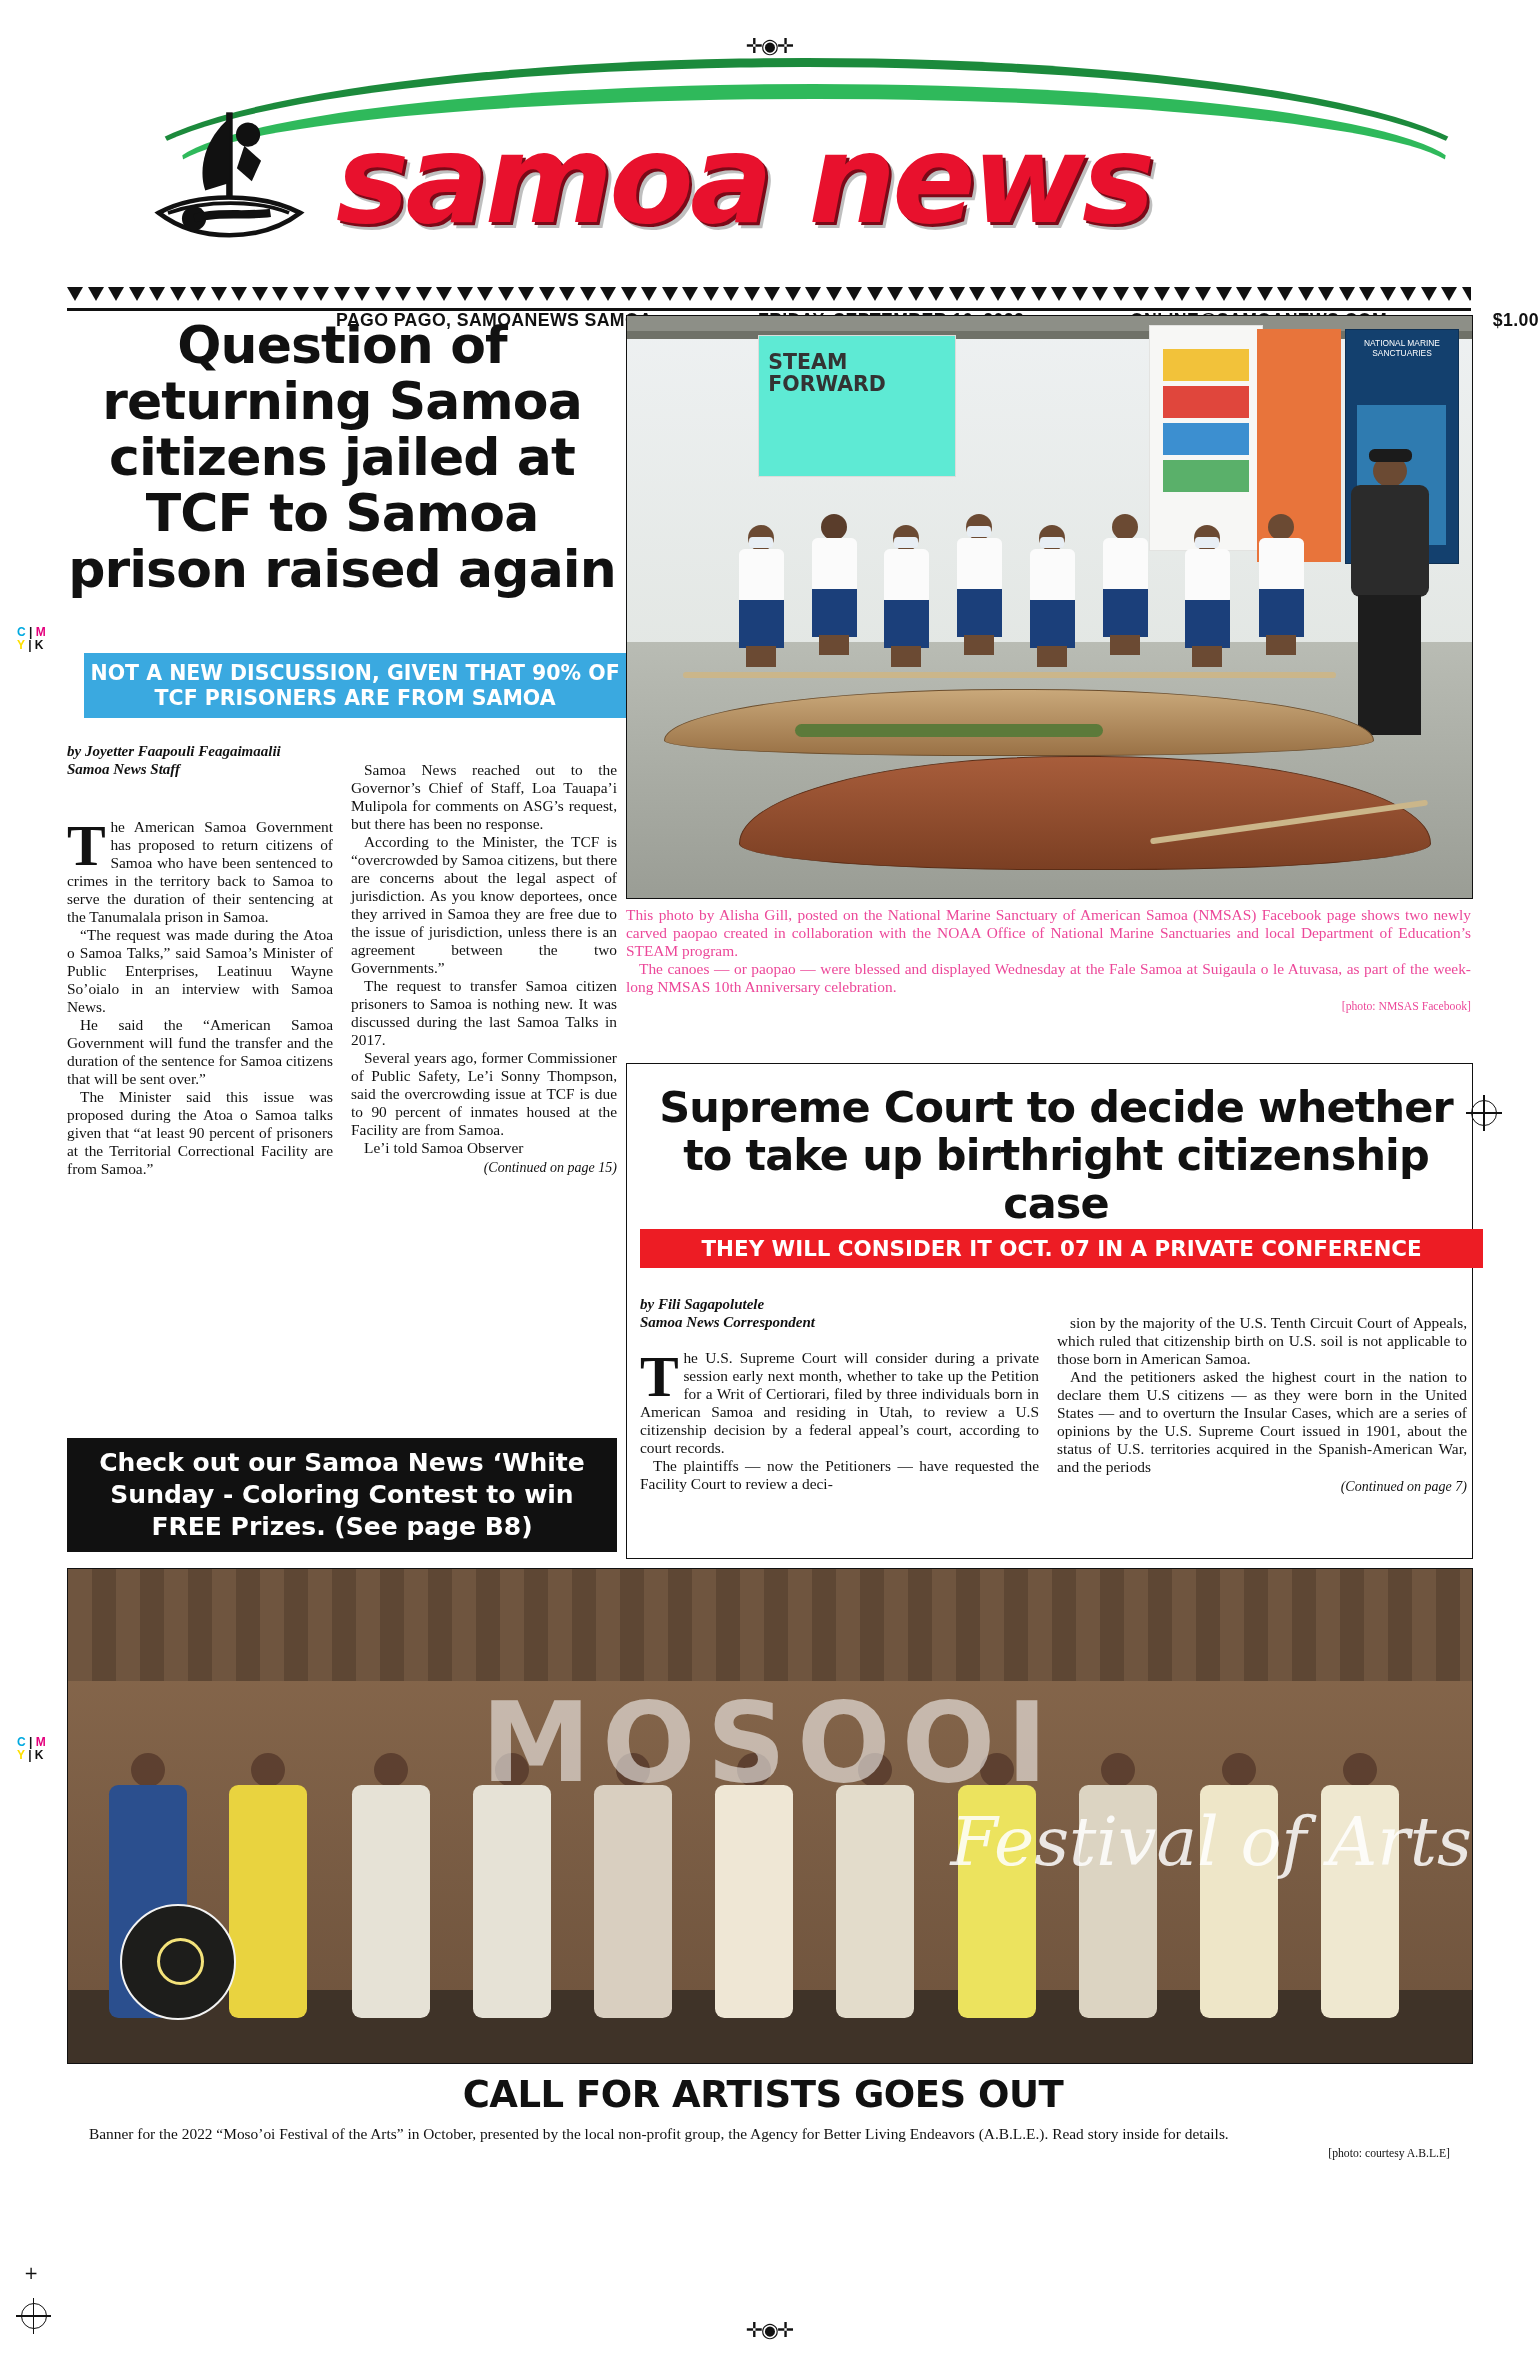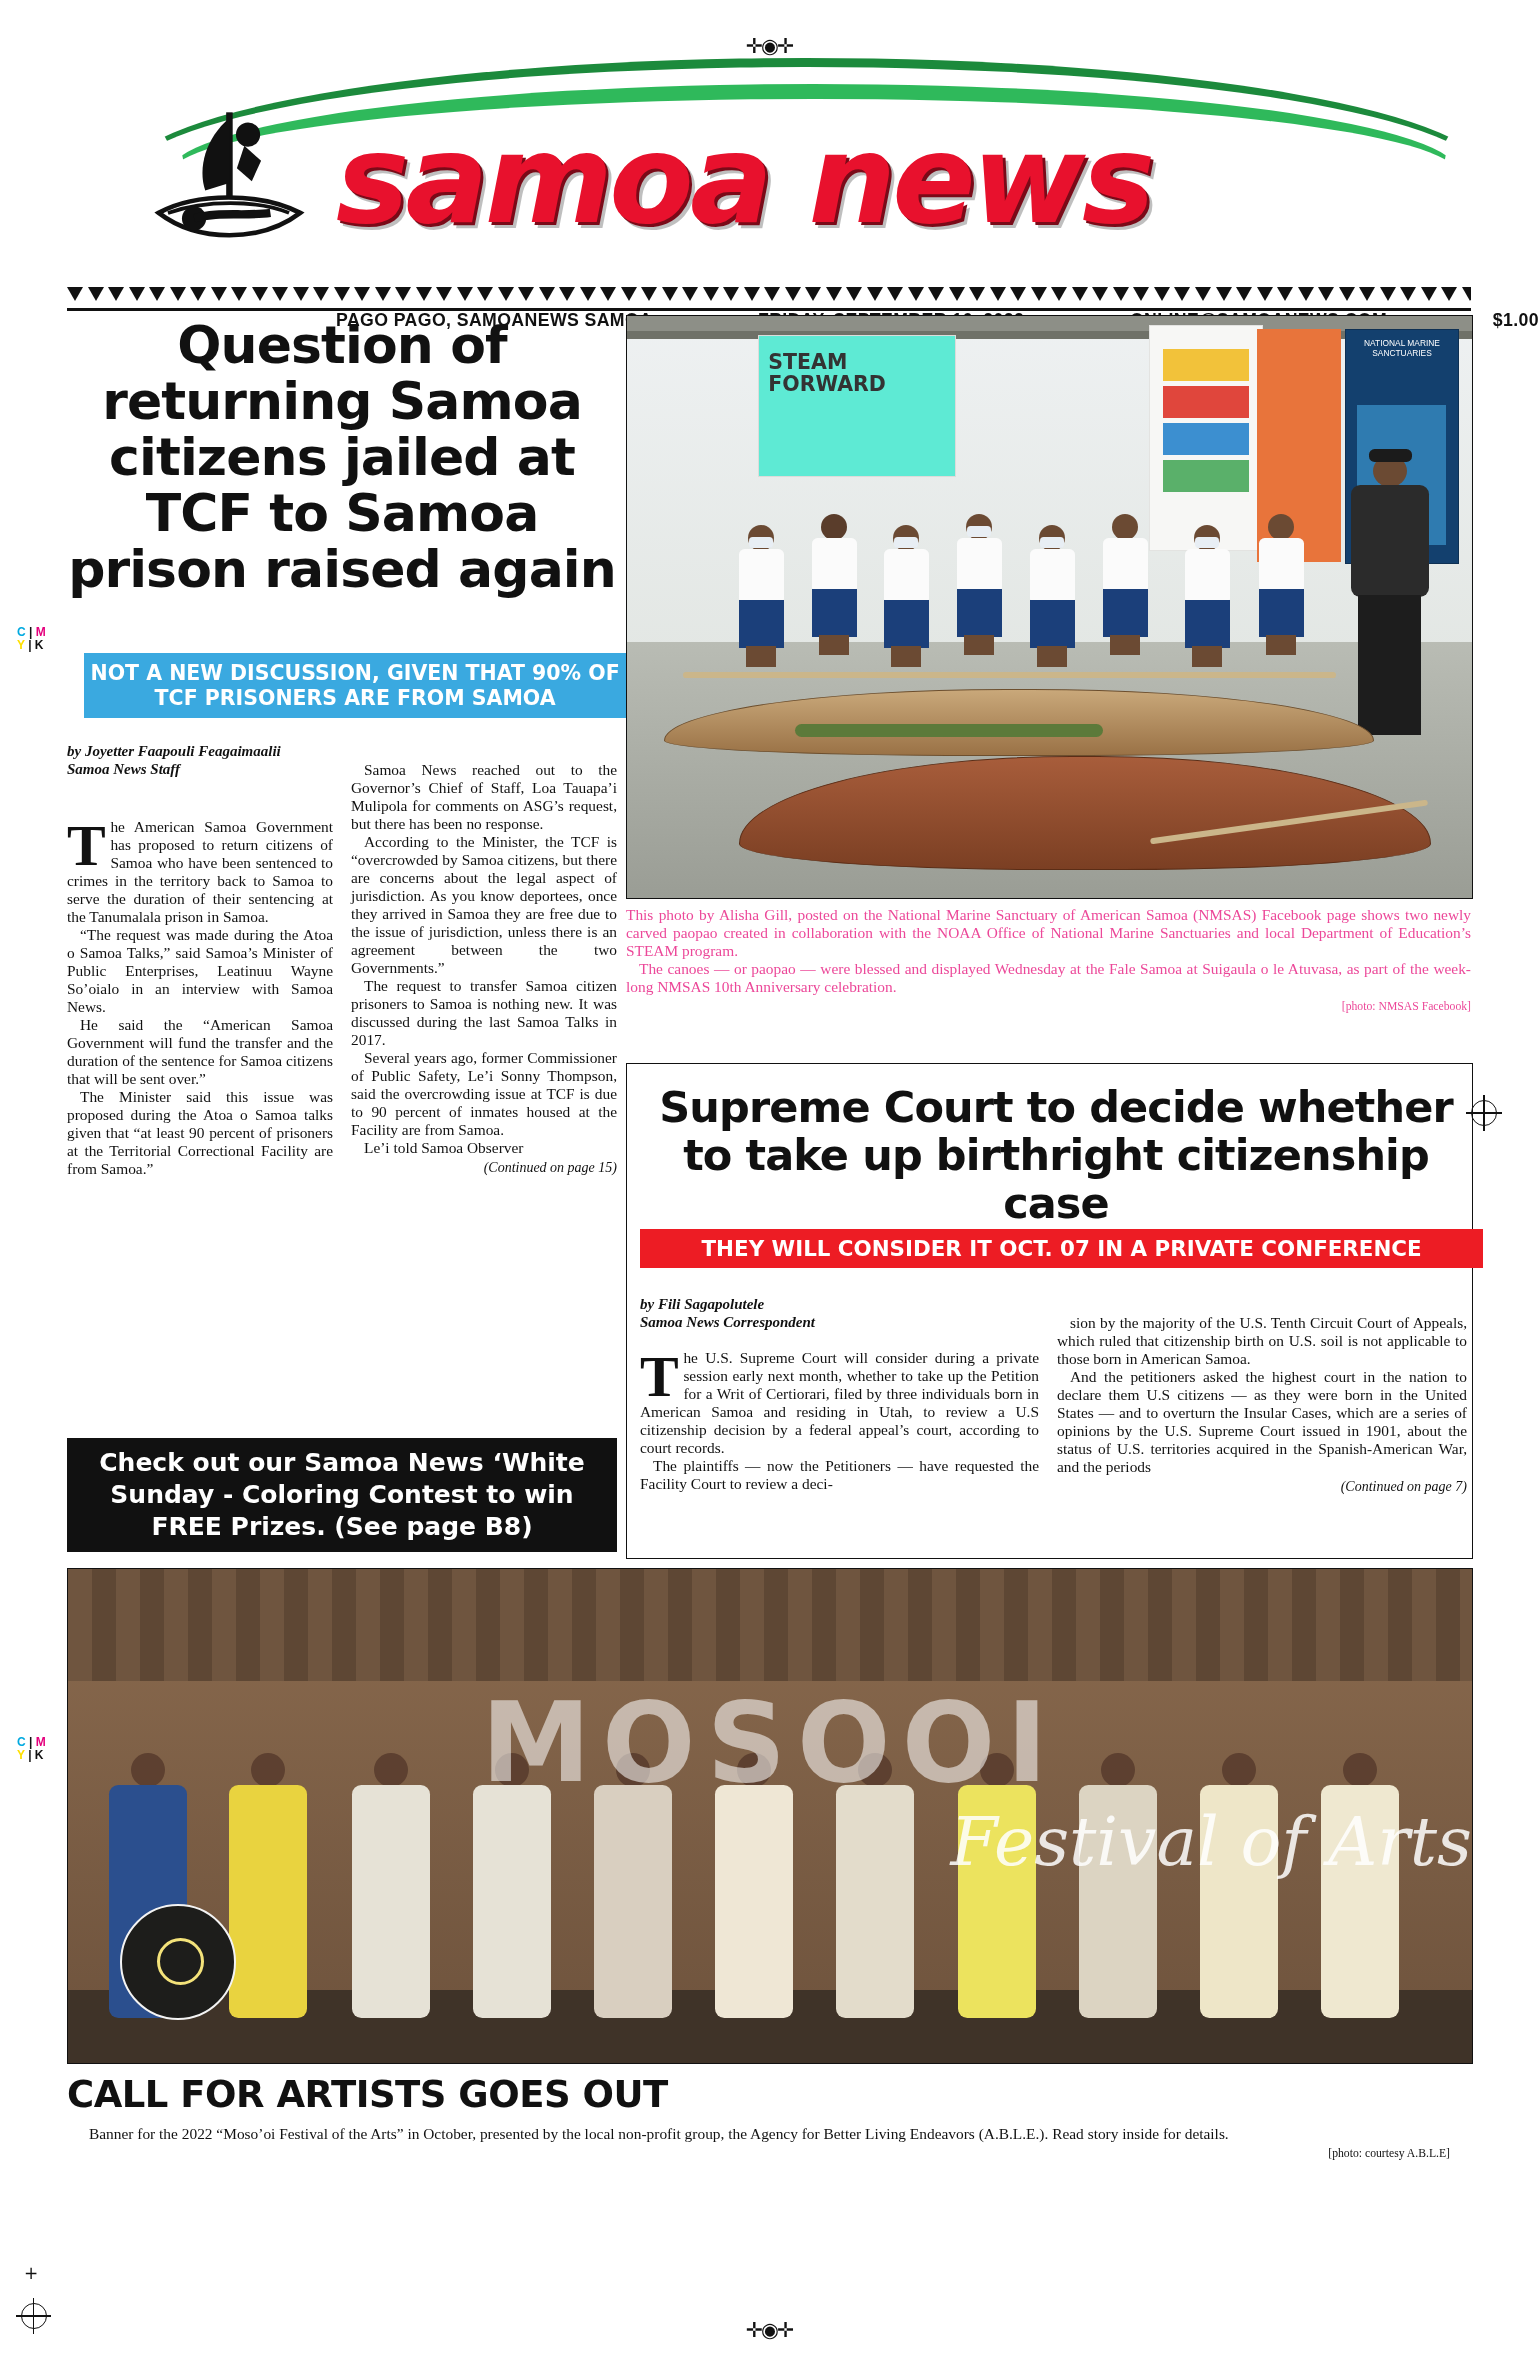--- a/index.html
+++ b/index.html
@@ -81,21 +81,21 @@
 
   
   .head2{position:absolute;left:640px;top:1083px;width:832px;
     font-family:"DejaVu Sans",sans-serif;font-weight:bold;font-size:43px;line-height:48px;text-align:center;color:#111;letter-spacing:-0.9px;}
   .kicker2{position:absolute;left:640px;top:1229px;width:832px;background:#ed1c24;color:#fff;
     font-family:"DejaVu Sans",sans-serif;font-weight:bold;font-size:21.4px;line-height:24px;text-align:center;padding:7.5px 5.6px;}
   .box2{position:absolute;left:626px;top:1063px;width:845px;height:494px;border:1.4px solid #111;}
 
   
   .banner{position:absolute;left:67px;top:1568px;width:1404px;height:494px;border:1.9px solid #111;overflow:hidden;background:#6a5242;}
-  .banner-title{position:absolute;left:67px;top:2073px;width:1404px;text-align:left;
+  .banner-title{position:absolute;left:61px;top:2073px;width:1404px;text-align:center;
     font-family:"DejaVu Sans",sans-serif;font-weight:bold;font-size:37px;color:#111;letter-spacing:-0.5px;}
   .banner-cap{position:absolute;left:89px;top:2125px;width:1361px;
     font-family:"Liberation Serif",serif;font-size:15.4px;line-height:18.6px;text-align:justify;color:#111;}
 
   
   .sky{position:absolute;left:0;top:0;right:0;height:58%;background:linear-gradient(#eef1f2,#e3e7e4);}
   .ground{position:absolute;left:0;bottom:0;right:0;height:44%;background:linear-gradient(#b9bcb4,#9a9d95);}
   .banner-board{position:absolute;left:3%;top:6%;width:30%;height:40%;background:#f2f2f0;border:1.9px solid #d8d8d6;}
   .kid{position:absolute;bottom:40%;width:48px;height:140px;}
   .kid .head{position:absolute;left:11.2px;top:0;width:26px;height:26px;border-radius:50%;background:#6b4a33;}

